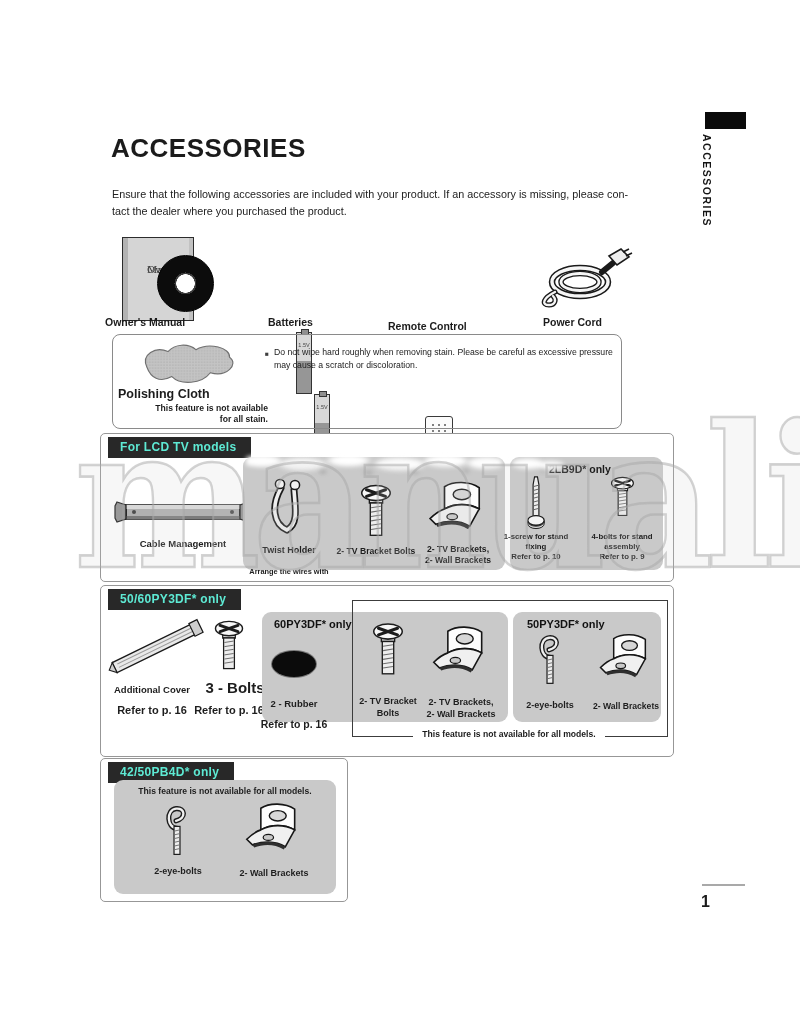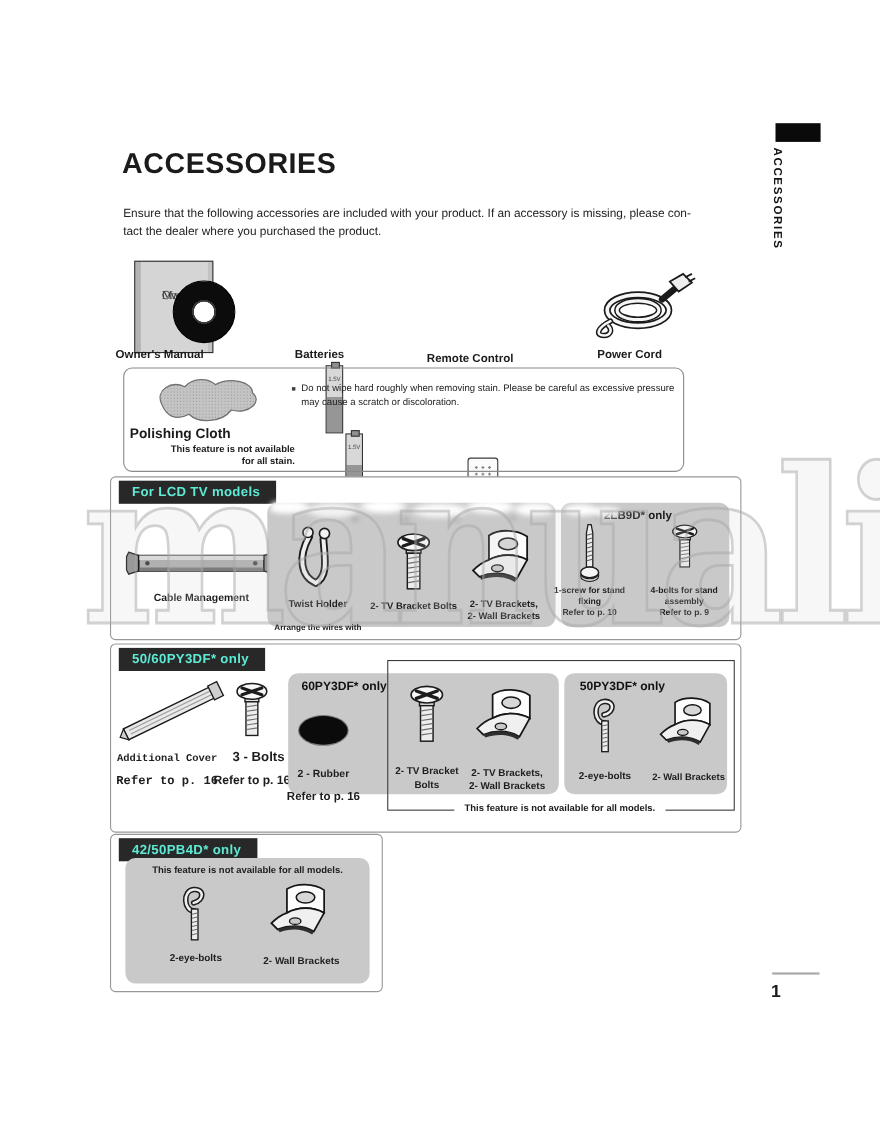--- a/index.html
+++ b/index.html
@@ -271,29 +271,29 @@
   </div>
   <svg class="abs" style="left:108px;top:614px;" width="100" height="66" viewBox="0 0 100 66">
     <g transform="rotate(-26 50 33)">
       <rect x="2" y="27" width="94" height="11" fill="#e9e9e9" stroke="#1a1a1a" stroke-width="1.3"></rect>
       <line x1="6" y1="30.5" x2="90" y2="30.5" stroke="#9a9a9a" stroke-width="1"></line>
       <line x1="6" y1="34.2" x2="90" y2="34.2" stroke="#9a9a9a" stroke-width="1"></line>
       <path d="M2 27 L-4 32.5 L2 38 Z" fill="#cfcfcf" stroke="#1a1a1a" stroke-width="1.1"></path>
       <rect x="88" y="25.5" width="9" height="14" fill="#cfcfcf" stroke="#1a1a1a" stroke-width="1.2"></rect>
     </g>
   </svg>
-  <div class="abs glbl" style="left:96px;top:678px;width:112px;font-family:Liberation Mono, monospace;">
+  <div class="abs glbl" style="left:96px;top:678px;width:112px;">
     <span style="font-size:9.5px;">Additional Cover</span><br>
     <span style="font-size:11px;">Refer to p. 16</span>
   </div>
   <svg class="abs" style="left:211px;top:618px;" width="36" height="58">
       <use href="#sym-screw"></use>
     </svg>
   <div class="abs glbl" style="left:190px;top:678px;width:78px;">
-    <span style="font-size:12px;margin-left:12px;">3 - Bolts</span><br>
+    <span style="font-size:15px;margin-left:12px;">3 - Bolts</span><br>
     <span style="font-size:11px;">Refer to p. 16</span>
   </div>
 
   <div class="abs gbox" style="left:262px;top:612px;width:246px;height:110px;"></div>
   <div class="abs boxhdr" style="left:274px;top:618px;">60PY3DF* only</div>
   <div class="abs rubber" style="left:272px;top:651px;width:44px;height:26px;"></div>
   <div class="abs glbl" style="left:252px;top:692px;width:84px;">
     <span style="font-size:9.5px;">2 - Rubber</span><br>
     <span style="font-size:10.5px;">Refer to p. 16</span>
   </div>

